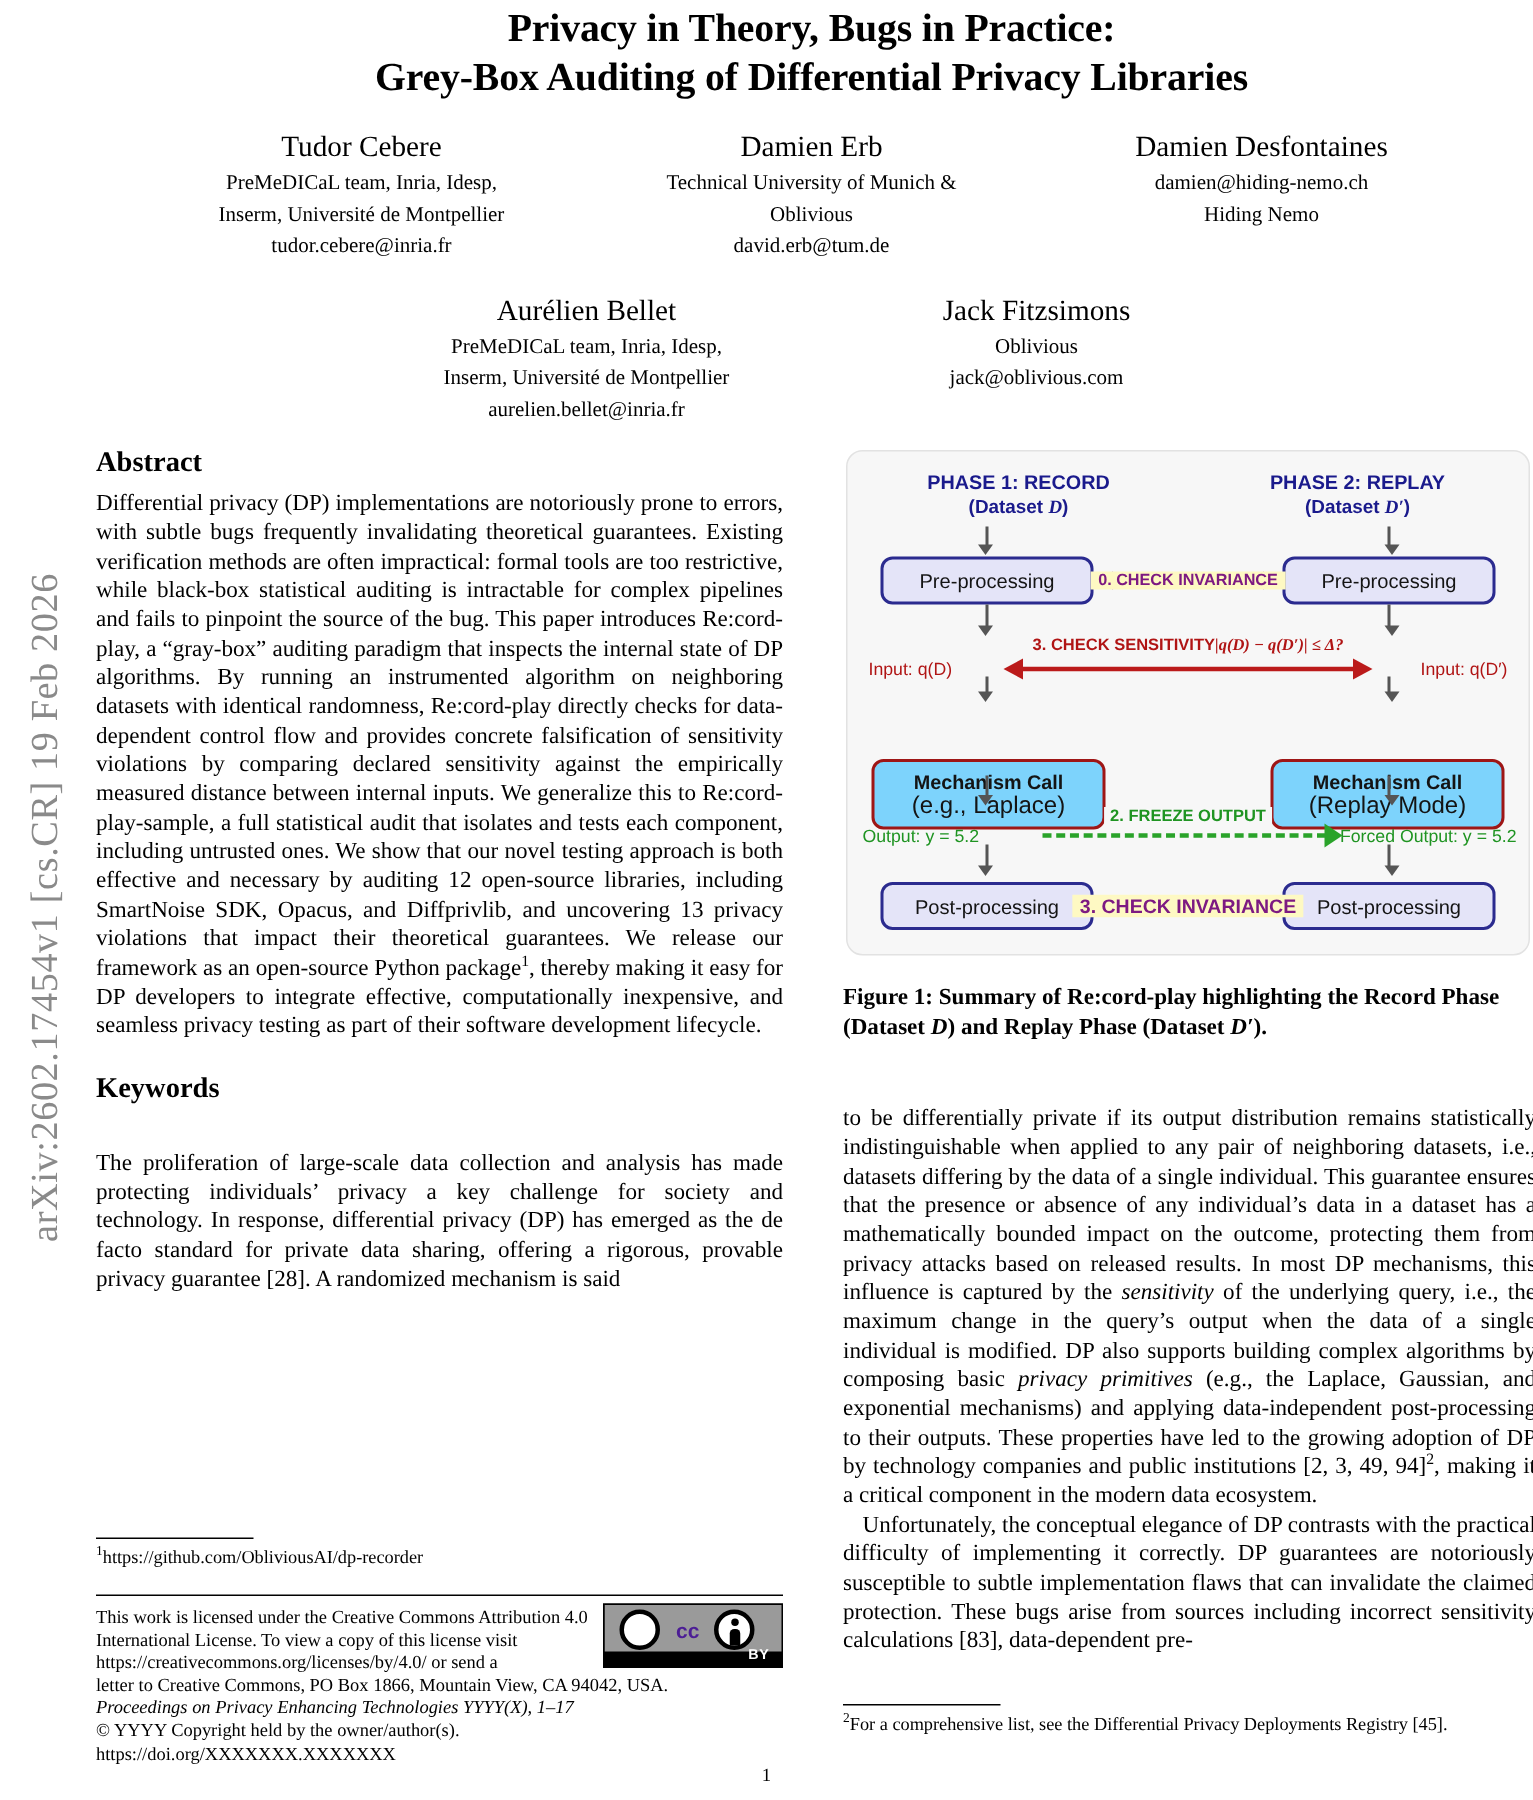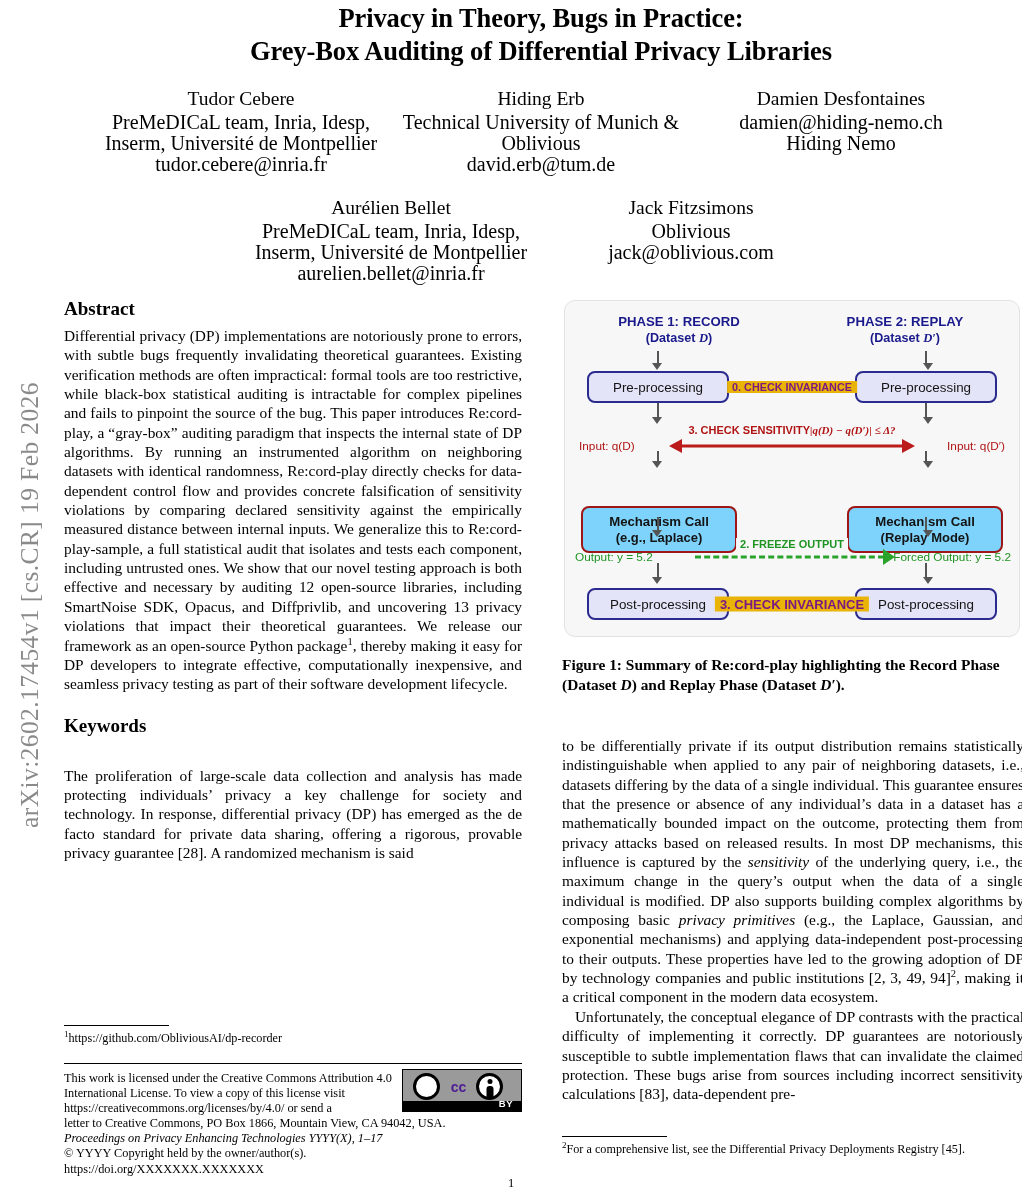--- a/index.html
+++ b/index.html
@@ -77,21 +77,21 @@
   .author {
     text-align: center;
     padding: 0 6px;
   }
   .author-name {
     font-size: 19.5px;
     line-height: 25px;
     margin-bottom: 1px;
   }
   .author-aff {
-    font-size: 20px;
+    font-size: 14px;
     line-height: 21px;
   }
   .author-aff div { white-space: nowrap; }
   .r1-a { width: 300px; }
   .r1-b { width: 300px; }
   .r1-c { width: 300px; }
   .r2-a { width: 300px; }
   .r2-b { width: 300px; }
 
   
@@ -277,21 +277,21 @@
     color: #141414;
   }
   .node.red {
     background: #7dd3fc;
     border: 2.5px solid #9e1616;
     font-family: "Liberation Sans", "DejaVu Sans", sans-serif;
     color: #141414;
     margin-top: 36px;
   }
   .node.red .l1 { font-weight: bold; font-size: 13.2px; line-height: 16px; }
-  .node.red .l2 { font-size: 13px; line-height: 16px; font-weight: bold; }
+  .node.red .l2 { font-size: 16px; line-height: 16px; }
 
   .pre-l  { left: 22px;  top: 70px;  width: 142px; height: 32px; }
   .pre-r  { right: 22px; top: 70px;  width: 142px; height: 32px; }
   .mech-l { left: 16px;  top: 169px; width: 156px; height: 47px; }
   .mech-r { right: 16px; top: 169px; width: 156px; height: 47px; }
   .post-l { left: 22px;  top: 287px; width: 142px; height: 32px; }
   .post-r { right: 22px; top: 287px; width: 142px; height: 32px; }
 
   
   .vline {
@@ -314,21 +314,21 @@
     width: 100%;
     height: 20px;
   }
   .hlabel {
     position: absolute;
     left: 50%;
     transform: translateX(-50%);
     font-family: "Liberation Sans", "DejaVu Sans", sans-serif;
     font-weight: bold;
     white-space: nowrap;
-    background: #eab308;
+    background: #fef9c3;
     padding: 0 5px;
     z-index: 3;
   }
   .purple { color: #7d1a82; }
   .hline-purple {
     position: absolute;
     height: 2.4px;
     background: #7d1a82;
     top: 50%;
     transform: translateY(-50%);
@@ -479,21 +479,21 @@
   <div class="authors-row authors-row-1">
     <div class="author r1-a">
       <div class="author-name">Tudor Cebere</div>
       <div class="author-aff">
         <div>PreMeDICaL team, Inria, Idesp,</div>
         <div>Inserm, Université de Montpellier</div>
         <div>tudor.cebere@inria.fr</div>
       </div>
     </div>
     <div class="author r1-b">
-      <div class="author-name">Hiding Erb</div>
+      <div class="author-name">Damien Erb</div>
       <div class="author-aff">
         <div>Technical University of Munich &amp;</div>
         <div>Oblivious</div>
         <div>david.erb@tum.de</div>
       </div>
     </div>
     <div class="author r1-c">
       <div class="author-name">Damien Desfontaines</div>
       <div class="author-aff">
         <div>damien@hiding-nemo.ch</div>

